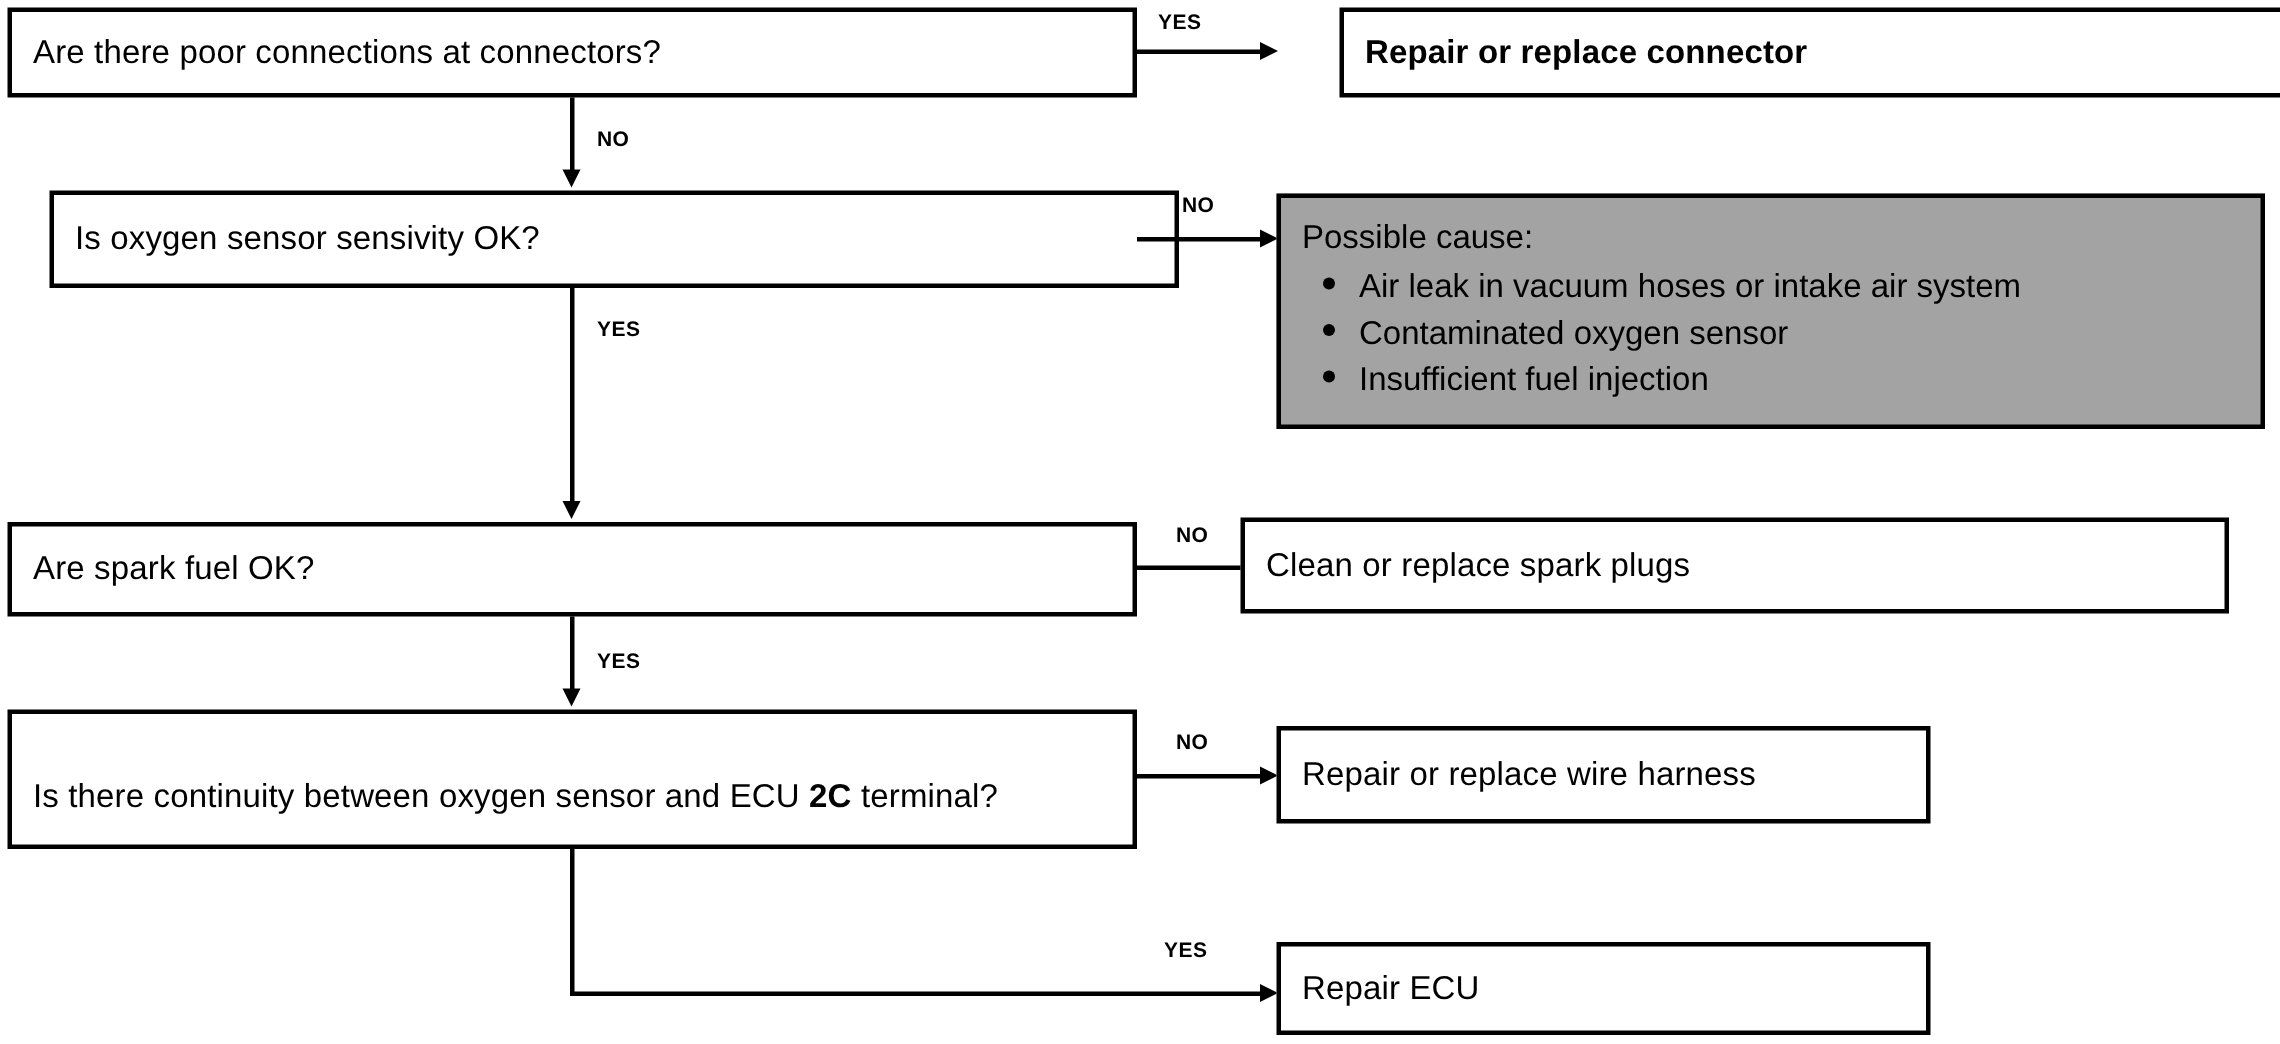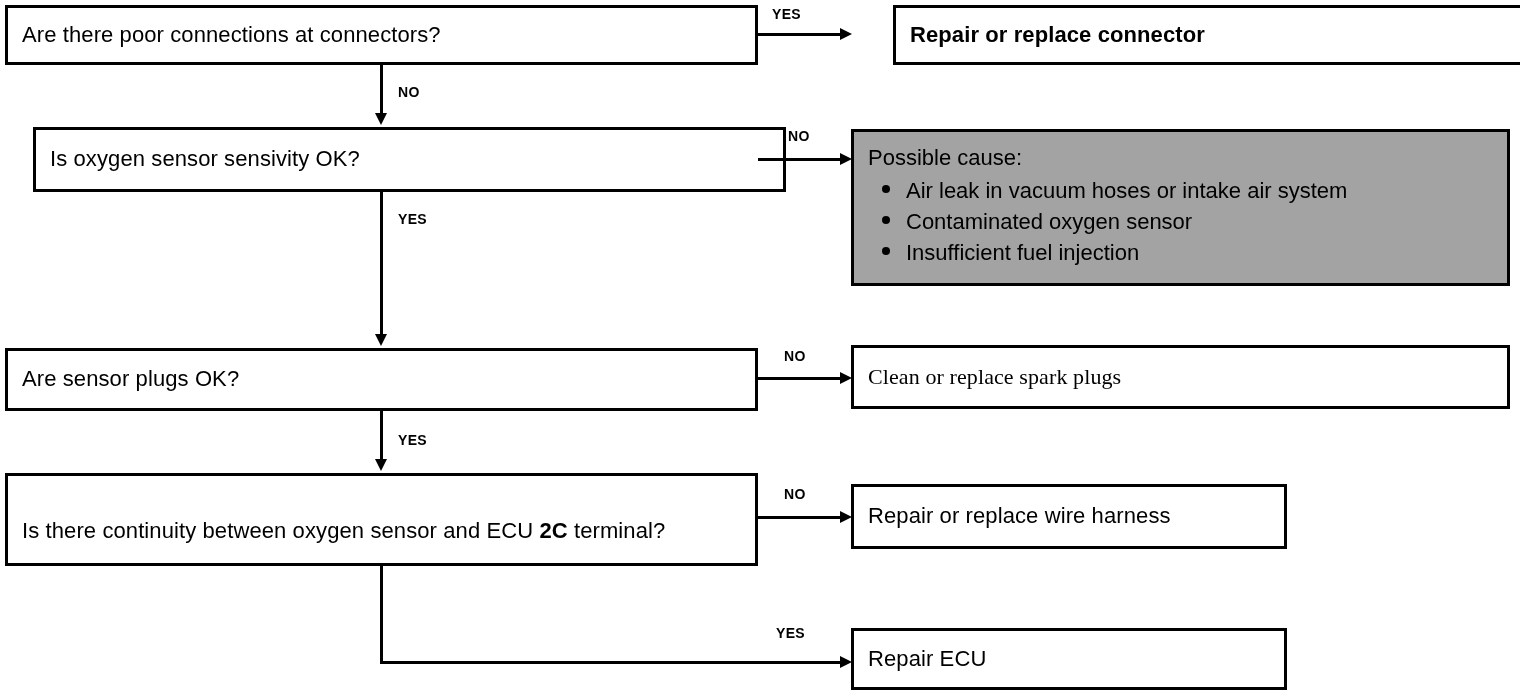--- a/index.html
+++ b/index.html
@@ -160,28 +160,28 @@
         <span>Insufficient fuel injection</span>
       </li>
     </ul>
   </div>
 
   <div class="line-v" style="left:380px; top:192px; height:146px;"></div>
   <div class="arrow-down" style="left:375px; top:334px;"></div>
   <div class="edge-label" style="left:398px; top:211px;">YES</div>
 
   <div class="fc-box" style="left:5px; top:348px; width:753px; height:63px;">
-    <span class="box-text">Are sensor plugs OK?</span>
+    <span class="box-text">Are spark fuel OK?</span>
   </div>
 
   <div class="line-h" style="left:758px; top:377px; width:86px;"></div>
   <div class="arrow-right" style="left:840px; top:372px;"></div>
   <div class="edge-label" style="left:784px; top:348px;">NO</div>
 
-  <div class="fc-box" style="left:851px; top:345px; width:659px; height:64px;font-family:Liberation Serif, serif;">
+  <div class="fc-box" style="left:827px; top:345px; width:659px; height:64px;">
     <span class="box-text">Clean or replace spark plugs</span>
   </div>
 
   <div class="line-v" style="left:380px; top:411px; height:52px;"></div>
   <div class="arrow-down" style="left:375px; top:459px;"></div>
   <div class="edge-label" style="left:398px; top:432px;">YES</div>
 
   <div class="fc-box align-top" style="left:5px; top:473px; width:753px; height:93px;">
     <span class="box-text">
       <span>Is there continuity between oxygen sensor and ECU </span><b class="term">2C</b><span> terminal?</span>

